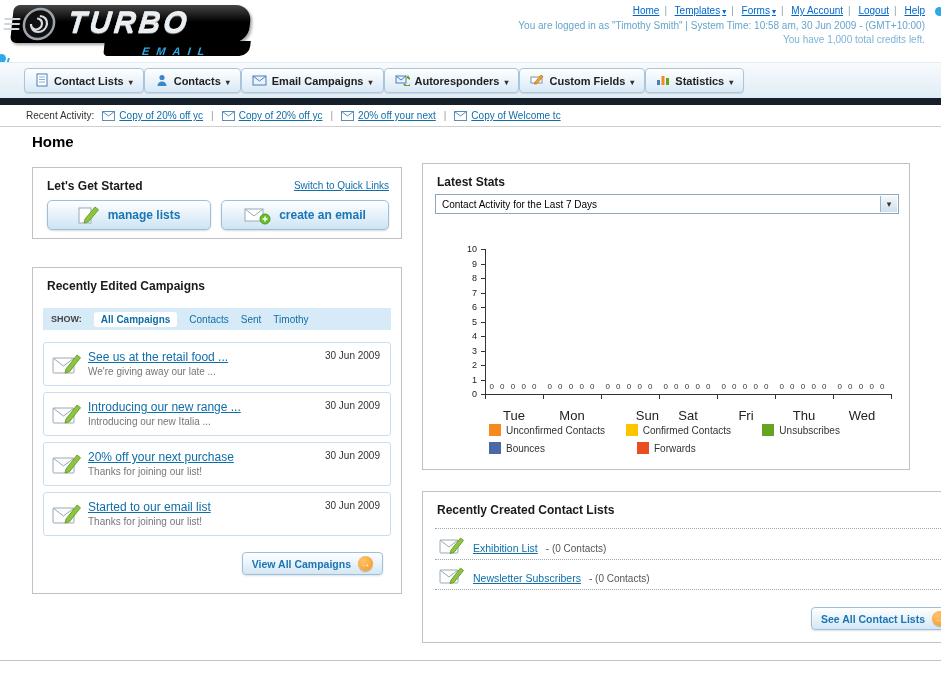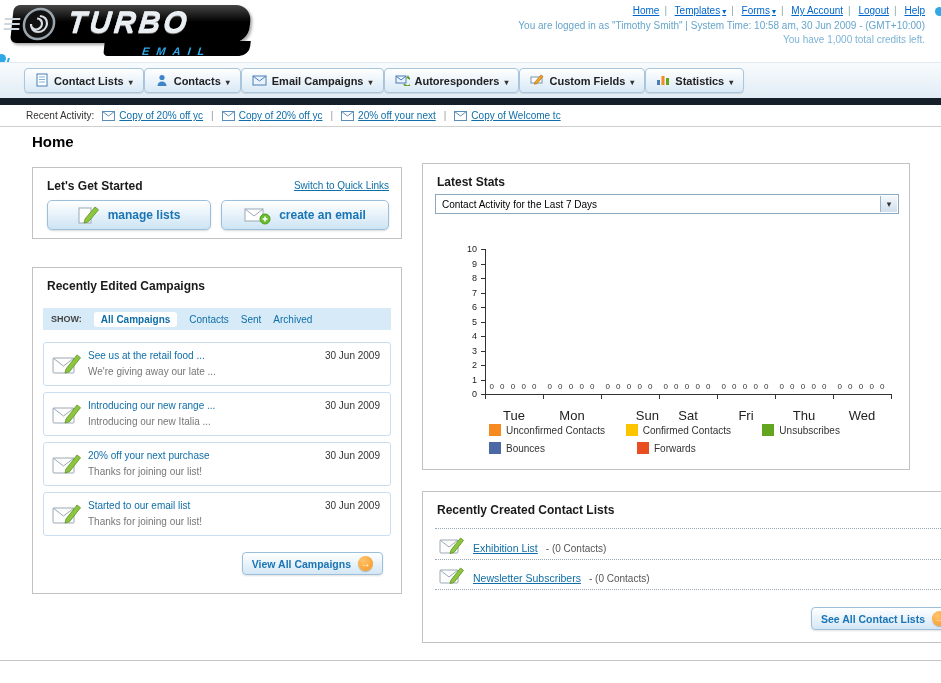--- a/index.html
+++ b/index.html
@@ -70,21 +70,21 @@
   
   #camp-panel { top:267px; left:32px; width:370px; height:327px; }
   .filter-bar { position:absolute; top:40px; left:10px; right:10px; height:22px; background:#d7eaf7;
     display:flex; align-items:center; gap:12px; padding:0 8px; font-size:10px; }
   .show-label { font-weight:bold; color:#444; font-size:9px; }
   .filter { color:#0f6ea8; cursor:pointer; }
   .filter.active { font-weight:bold; background:#fff; padding:2px 7px; border-radius:3px; }
   .campaign-item { position:absolute; left:10px; right:10px; height:44px; border:1px solid #c9def0;
     border-radius:3px; background:#fff; }
   .ci-icon { position:absolute; left:8px; top:9px; }
-  .ci-title { position:absolute; left:44px; top:7px; font-size:10px; color:#0f6ea8; cursor:pointer; white-space:nowrap; }
+  .ci-title { position:absolute; left:44px; top:7px; font-size:12px; color:#0f6ea8; text-decoration:underline; cursor:pointer; white-space:nowrap; }
   .ci-sub { position:absolute; left:44px; top:23px; font-size:10px; color:#777; white-space:nowrap; }
   .ci-date { position:absolute; right:10px; top:7px; font-size:10px; color:#333; }
   .pill-btn { position:absolute; height:23px; padding:0 9px; display:flex; align-items:center; gap:7px;
     background:linear-gradient(#ffffff,#d4e7f5); border:1px solid #9cc0dc; border-radius:4px;
     font-size:10.5px; font-weight:bold; color:#1a75b5; cursor:pointer; box-shadow:0 1px 2px rgba(0,0,0,.12); }
   #view-all-btn { right:18px; bottom:18px; }
   .arrow-circle { width:15px; height:15px; border-radius:50%;
     background:radial-gradient(circle at 35% 30%, #ffc46b, #f7941d); box-shadow:0 1px 1px rgba(0,0,0,.25); }
   .arrow-circle::after { content:"→"; display:block; color:#fff; font-size:10px; font-weight:bold; line-height:15px; text-align:center; }
 
@@ -285,21 +285,21 @@
     </div>
   </div>
 
   <div class="panel" id="camp-panel">
     <div class="panel-title">Recently Edited Campaigns</div>
     <div class="filter-bar">
       <span class="show-label">SHOW:</span>
       <span class="filter active">All Campaigns</span>
       <span class="filter">Contacts</span>
       <span class="filter">Sent</span>
-      <span class="filter">Archived</span>
+      <span class="filter">Timothy</span>
     </div>
 
     <div class="campaign-item" style="top:74px;">
       <span class="ci-icon"><svg width="30" height="24">
             <rect x="1" y="6" width="21" height="15" rx="1" fill="#fdfdfd" stroke="#9aa8b5"></rect>
             <path d="M1 6 l10.5 8 10.5 -8" fill="none" stroke="#9aa8b5"></path>
             <path d="M14 17 L25 3 l3.5 2.7 -11 14 -4.5 1.3 z" fill="#8cc63f" stroke="#5e8f1f" stroke-width="0.8"></path>
           </svg></span>
       <span class="ci-title">See us at the retail food ...</span>
       <span class="ci-sub">We're giving away our late ...</span>

